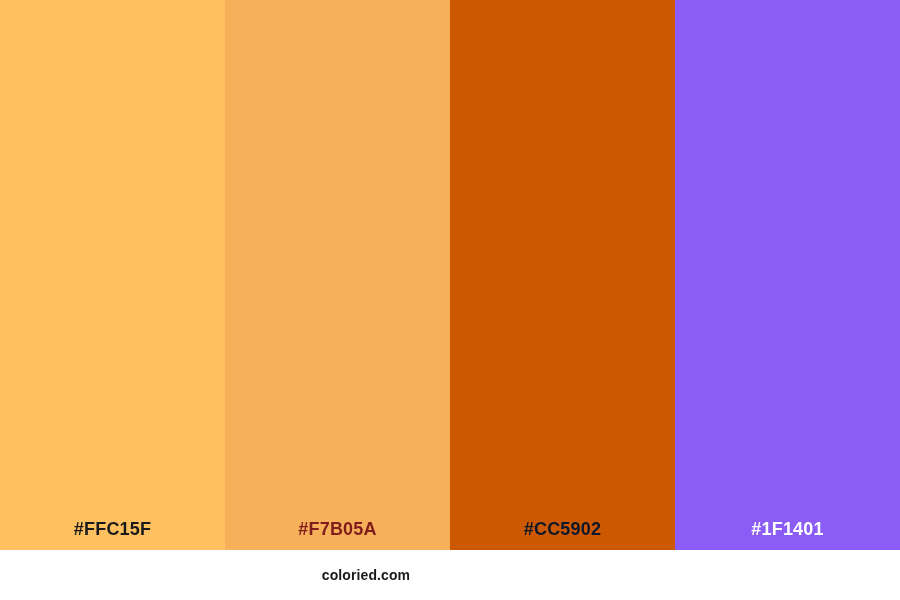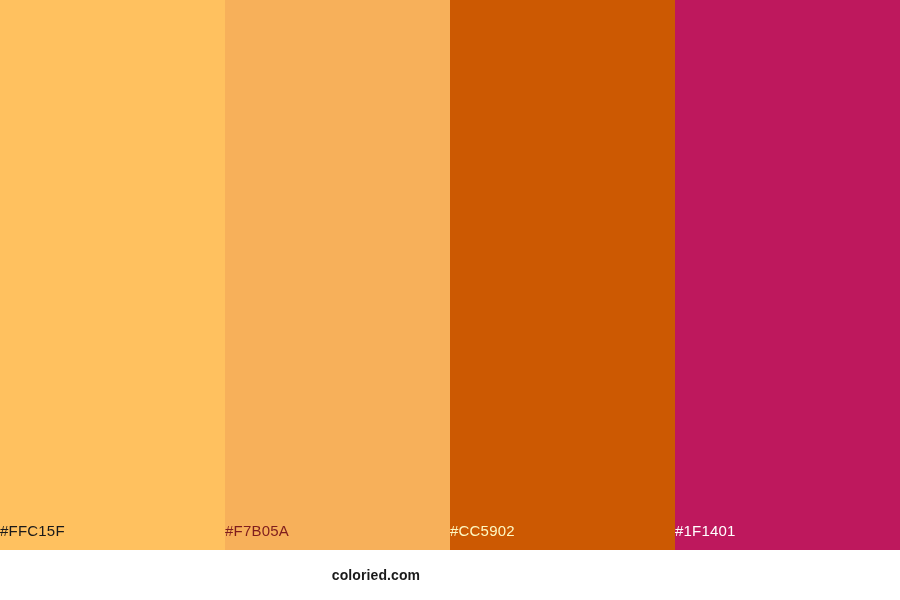--- a/index.html
+++ b/index.html
@@ -32,37 +32,37 @@
   .swatch {
     flex: 1 1 180px;
     position: relative;
     display: flex;
     align-items: flex-end;
     justify-content: center;
   }
   .swatch-label {
     display: block;
     width: 100%;
-    font-size: 15px;
-    font-weight: 400;
+    text-align: center;
+    font-size: 18px;
+    font-weight: 700;
     letter-spacing: 0.2px;
     line-height: 1;
     padding-bottom: 12px;
     white-space: nowrap;
   }
   .footer {
     position: relative;
     width: 732px;
     height: 50px;
     flex: 0 0 50px;
     background: #ffffff;
     display: flex;
     align-items: center;
     justify-content: center;
-    padding-left: 10px;
   }
   .footer-brand {
     font-size: 14px;
     font-weight: bold;
     color: #1a1a1a;
     letter-spacing: 0.1px;
     line-height: 1;
   }
   .footer-watermark {
     position: absolute;
@@ -87,24 +87,24 @@
     <div class="swatch" style="background-color: rgb(255, 193, 95);">
       <span class="swatch-label" style="color: rgb(26, 26, 26);">#FFC15F</span>
     </div>
 
     <div class="swatch" style="background-color: rgb(247, 176, 90);">
       <span class="swatch-label" style="color: #7f1d1d;">#F7B05A</span>
     </div>
 
 
     <div class="swatch" style="background-color: rgb(204, 89, 2);">
-      <span class="swatch-label" style="color: #fef9c3;">#CC5902</span>
+      <span class="swatch-label" style="color: #0f172a;">#CC5902</span>
     </div>
 
-    <div class="swatch" style="background-color: #be185d;">
+    <div class="swatch" style="background-color: #8b5cf6;">
       <span class="swatch-label" style="color: rgb(255, 255, 255);">#1F1401</span>
     </div>
 
   </div>
 
   <div class="footer">
     <span class="footer-watermark" style="color: rgb(252, 253, 253);"></span>
     <span class="footer-brand" style="color: rgb(26, 26, 26);">coloried.com</span>
   </div>
 

